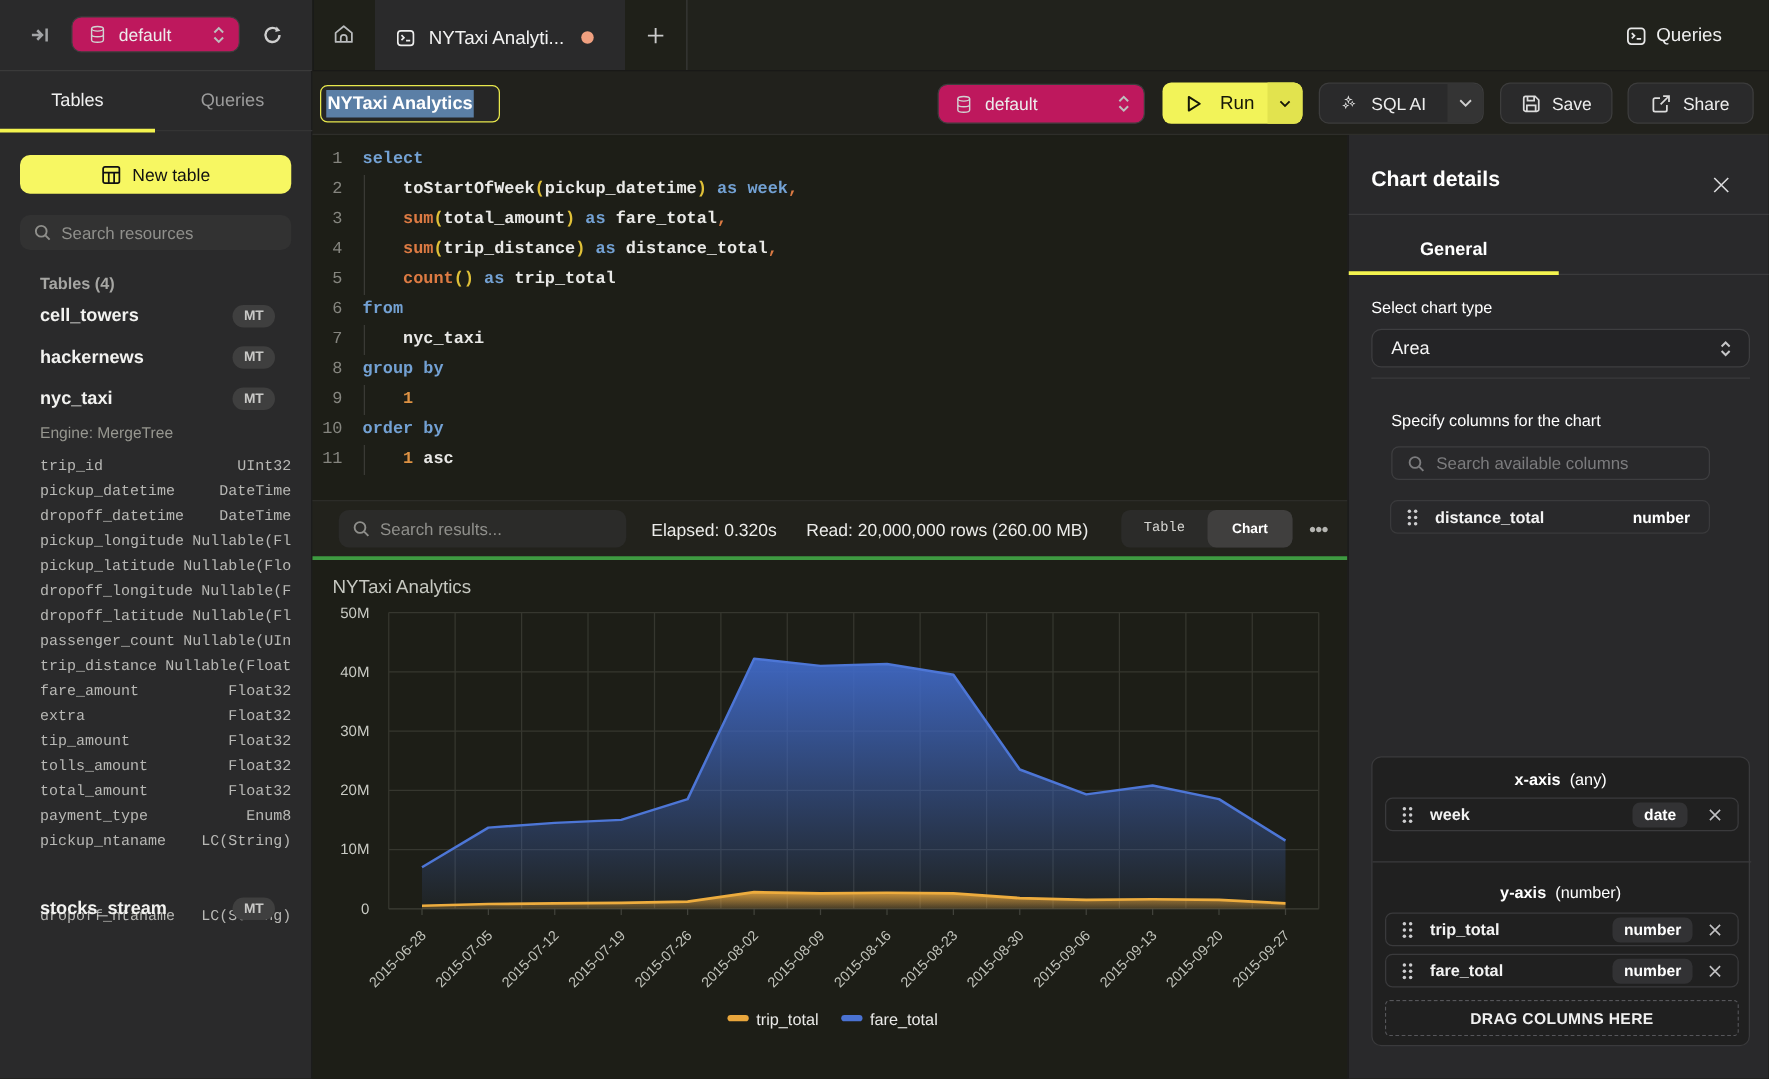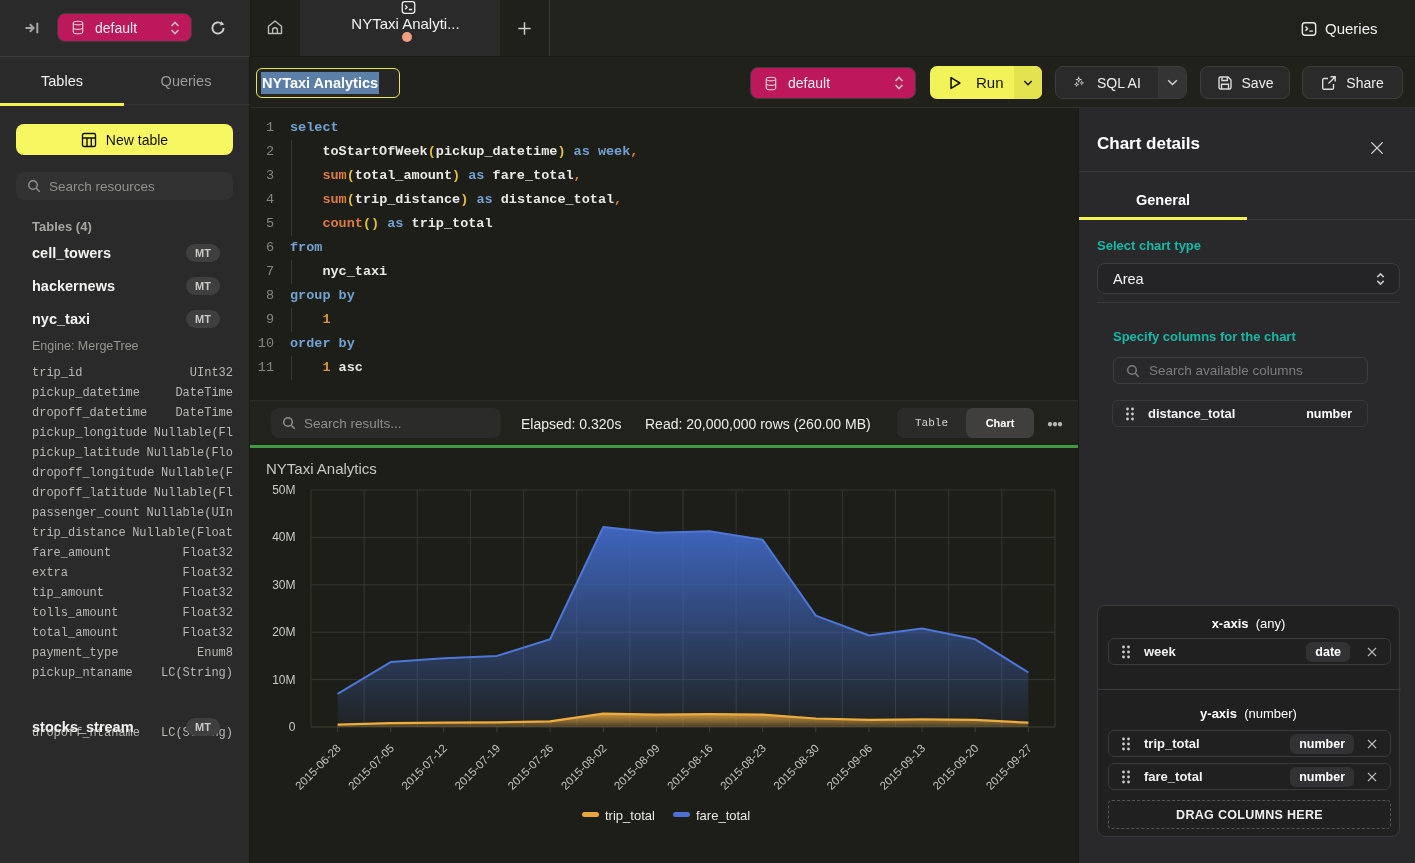--- a/index.html
+++ b/index.html
@@ -4,21 +4,21 @@
 <style>
   * { margin:0; padding:0; box-sizing:border-box; }
   html,body { width:1415px; height:863px; overflow:hidden; background:#1d1e17; font-family:"Liberation Sans", sans-serif; }
   .abs { position:absolute; }
   #app { position:relative; width:1415px; height:863px; }
 
   
   #topbar { position:absolute; left:0; top:0; width:1415px; height:56px; background:#21221c; }
   #topbarleft { position:absolute; left:0; top:0; width:250px; height:56px; background:#2a2a2b; }
   #tabstrip { position:absolute; left:250px; top:0; width:300px; height:56px; background:#1f2019; border-left:1px solid #191919; border-right:1px solid #3a3a38; }
-  #toptab { position:absolute; left:49px; top:0; width:200px; height:60px; background:#2a2a2b; display:flex; align-items:center;flex-direction:column; }
+  #toptab { position:absolute; left:49px; top:0; width:200px; height:60px; background:#2a2a2b; display:flex; align-items:center; }
   #toptab .tabtxt { color:#f2f2f2; font-size:15px; margin-left:11px; }
   .dot { width:10px; height:10px; border-radius:50%; background:#f0a080; margin-left:14px; }
 
   
   .dbsel { display:flex; align-items:center; background:#be185d; border:1px solid #3d3d3d; border-radius:8px; color:#ececec; font-size:14px; }
 
   
   #sidebar { position:absolute; left:0; top:56px; width:250px; height:807px; background:#2a2a2b; border-top:1px solid #3a3a3a; border-right:1px solid #191919; }
   #sidetabs { position:absolute; left:0; top:0; width:250px; height:48px; border-bottom:1px solid #343434; }
   #sidetabs .t1 { position:absolute; left:0; top:0; width:124px; height:48px; display:flex; align-items:center; justify-content:center; color:#f0f0f0; font-size:14.5px; }
@@ -65,21 +65,21 @@
   #chartsvg { position:absolute; left:0; top:-3px; }
 
   
   #rightpanel { position:absolute; left:1078px; top:108px; width:337px; height:755px; background:#29292b; border-left:1px solid #191919; }
   #rp-head { position:absolute; left:0; top:0; width:337px; height:64px; border-bottom:1px solid #3a3a3c; }
   #rp-head .ttl { position:absolute; left:18px; top:26px; color:#fff; font-size:17px; font-weight:bold; }
   #rp-tabs { position:absolute; left:0; top:72px; width:337px; height:40px; border-bottom:1px solid #3a3a3c; }
   #rp-tabs .g { position:absolute; left:0; top:0; width:168px; height:40px; display:flex; align-items:center; justify-content:center; color:#fff; font-size:14.5px; font-weight:bold; }
   #rp-tabs .a { position:absolute; left:168px; top:0; width:168px; height:40px; display:flex; align-items:center; justify-content:center; color:#b0b0b2; font-size:14.5px; }
   #rp-tabs .yline { position:absolute; left:0; top:37px; width:168px; height:3px; background:#f3f34f; }
-  .rplabel { position:absolute; color:#14b8a6; font-size:13px; font-weight:bold; }
+  .rplabel { position:absolute; color:#ffffff; font-size:13px; font-weight:normal; }
   #areasel { position:absolute; left:18px; top:155px; width:303px; height:31px; background:#242426; border:1px solid #3e3e40; border-radius:8px; display:flex; align-items:center; color:#f4f4f4; font-size:14.5px; }
   #rp-div1 { position:absolute; left:18px; top:194px; width:303px; height:1px; background:#3a3a3c; }
   #colsearch { position:absolute; left:34px; top:249px; width:255px; height:27px; border:1px solid #3e3e40; border-radius:6px; display:flex; align-items:center; color:#7c7c7e; font-size:13.5px; }
   .chip { position:absolute; height:27px; border:1px solid #3a3a3c; border-radius:6px; display:flex; align-items:center; }
   .chip .cname { color:#f2f2f2; font-size:13px; font-weight:bold; }
   .tagpill { background:#323234; border-radius:6px; color:#fff; font-size:12.5px; font-weight:bold; padding:3px 9px; }
   #axesbox { position:absolute; left:18px; top:497px; width:303px; height:232px; background:#202020; border:1px solid #3a3a3c; border-radius:8px; }
   .axlabel { width:100%; text-align:center; position:absolute; color:#fff; font-size:13px; }
   #dragbox { position:absolute; left:10px; top:194px; width:283px; height:29px; border:1.5px dashed #56565a; border-radius:4px; display:flex; align-items:center; justify-content:center; color:#f0f0f0; font-size:12.5px; font-weight:bold; letter-spacing:0.3px; }
 </style>

